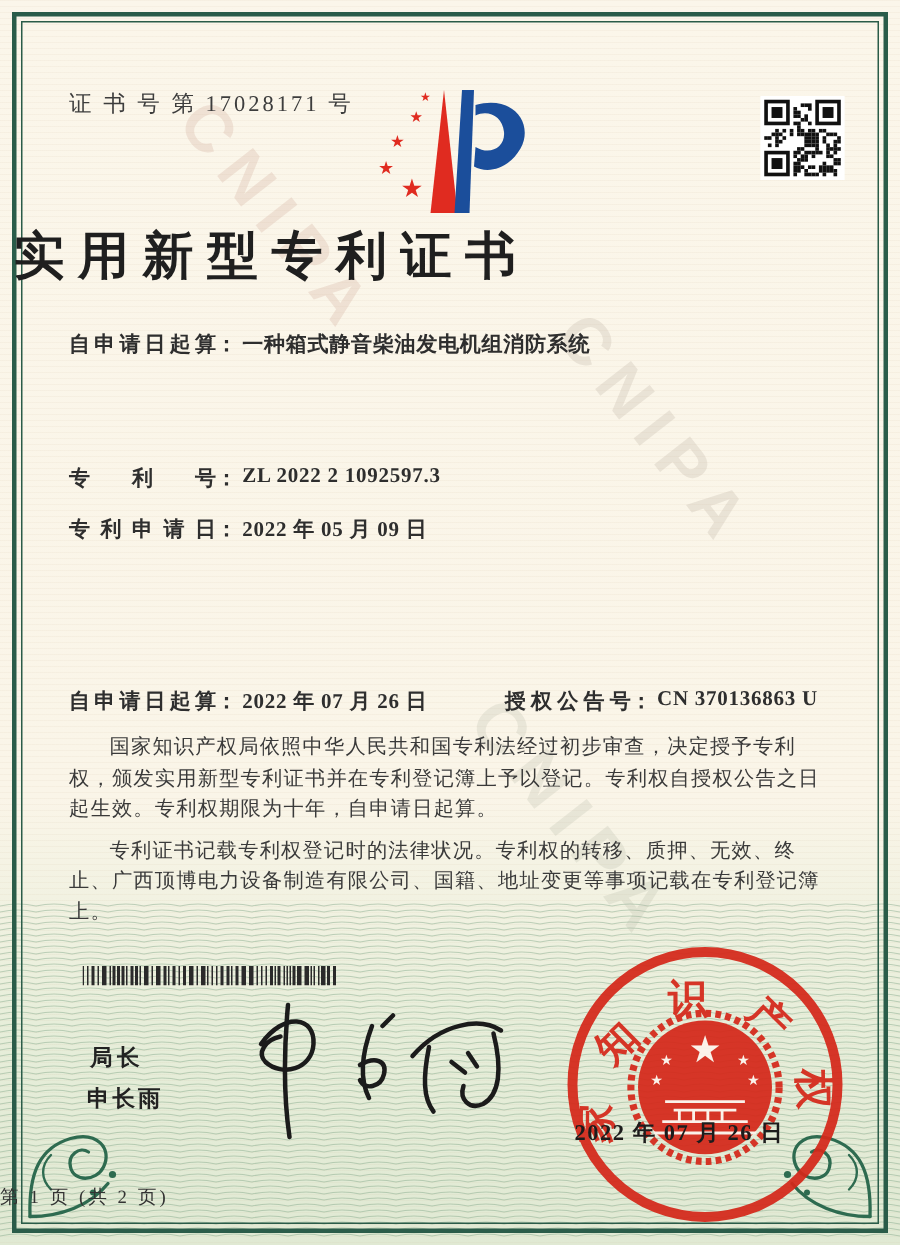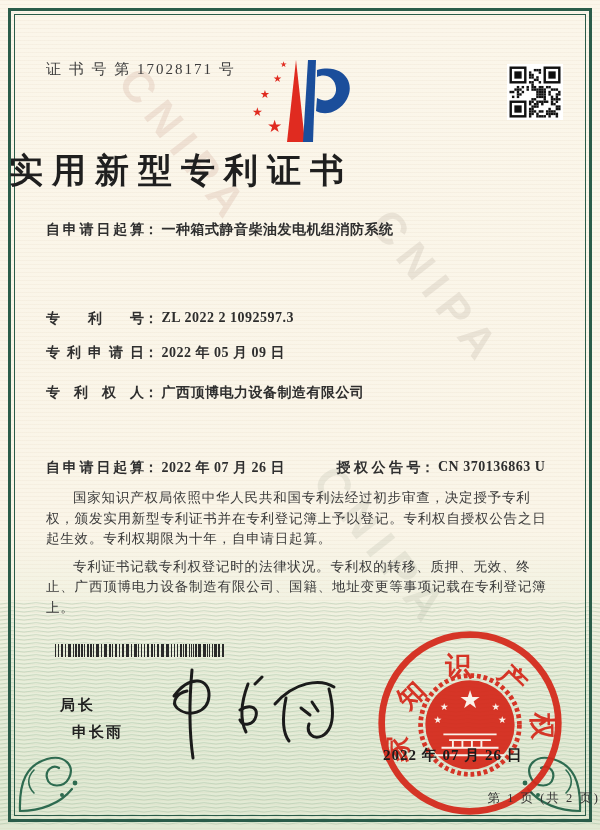--- a/index.html
+++ b/index.html
@@ -43,27 +43,27 @@
   .f-label2{display:inline-block;width:84px;text-align:justify;text-align-last:justify;vertical-align:top;margin-left:48px;}
   .body-text{
     position:absolute;left:46px;right:44px;top:488px;
     font-size:13.5px;line-height:1.52;color:#3a3a3a;letter-spacing:0.8px;font-weight:500;
   }
   .body-text p{margin:0 0 7px 0;text-indent:2em;}
   .barcode{position:absolute;left:55px;top:644px;width:170px;height:13px;}
   .signer-title{position:absolute;left:60px;top:696px;font-size:15px;font-weight:700;color:#222;
     font-family:"Liberation Sans","DejaVu Sans",sans-serif;letter-spacing:3px;}
   .signer-name{position:absolute;left:58px;top:723px;font-size:15px;font-weight:700;color:#222;
-    font-family:"Liberation Sans","DejaVu Sans",sans-serif;letter-spacing:2px;margin-left:14px;}
+    font-family:"Liberation Sans","DejaVu Sans",sans-serif;letter-spacing:2px;}
   .signature{position:absolute;left:162px;top:658px;width:178px;height:108px;}
   .seal{position:absolute;left:375px;top:628px;width:190px;height:190px;opacity:0.93;}
   .seal-date{
     position:absolute;left:383px;top:746px;font-size:15px;font-weight:700;color:#1c1c1c;letter-spacing:1px;
   }
-  .footer{position:absolute;left:0;top:790px;width:100%;text-align:right;font-size:12.5px;color:#333;letter-spacing:2px;}
+  .footer{position:absolute;left:0;top:790px;width:100%;text-align:left;font-size:12.5px;color:#333;letter-spacing:2px;}
 </style>
 </head>
 <body>
 
 <div class="page">
 
   <svg id="waves" class="waves" viewBox="0 0 600 232">
       <path d="M0 6 q12 -2.6 24 0 q12 -2.6 24 0 q12 -2.6 24 0 q12 -2.6 24 0 q12 -2.6 24 0 q12 -2.6 24 0 q12 -2.6 24 0 q12 -2.6 24 0 q12 -2.6 24 0 q12 -2.6 24 0 q12 -2.6 24 0 q12 -2.6 24 0 q12 -2.6 24 0 q12 -2.6 24 0 q12 -2.6 24 0 q12 -2.6 24 0 q12 -2.6 24 0 q12 -2.6 24 0 q12 -2.6 24 0 q12 -2.6 24 0 q12 -2.6 24 0 q12 -2.6 24 0 q12 -2.6 24 0 q12 -2.6 24 0 q12 -2.6 24 0" fill="none" stroke="#7fa584" stroke-width="0.7" opacity="0.45"></path>
       <path d="M0 10 q12 -2.6 24 0 q12 -2.6 24 0 q12 -2.6 24 0 q12 -2.6 24 0 q12 -2.6 24 0 q12 -2.6 24 0 q12 -2.6 24 0 q12 -2.6 24 0 q12 -2.6 24 0 q12 -2.6 24 0 q12 -2.6 24 0 q12 -2.6 24 0 q12 -2.6 24 0 q12 -2.6 24 0 q12 -2.6 24 0 q12 -2.6 24 0 q12 -2.6 24 0 q12 -2.6 24 0 q12 -2.6 24 0 q12 -2.6 24 0 q12 -2.6 24 0 q12 -2.6 24 0 q12 -2.6 24 0 q12 -2.6 24 0 q12 -2.6 24 0" fill="none" stroke="#7fa584" stroke-width="0.7" opacity="0.45"></path>
       <path d="M0 14 q12 -2.6 24 0 q12 -2.6 24 0 q12 -2.6 24 0 q12 -2.6 24 0 q12 -2.6 24 0 q12 -2.6 24 0 q12 -2.6 24 0 q12 -2.6 24 0 q12 -2.6 24 0 q12 -2.6 24 0 q12 -2.6 24 0 q12 -2.6 24 0 q12 -2.6 24 0 q12 -2.6 24 0 q12 -2.6 24 0 q12 -2.6 24 0 q12 -2.6 24 0 q12 -2.6 24 0 q12 -2.6 24 0 q12 -2.6 24 0 q12 -2.6 24 0 q12 -2.6 24 0 q12 -2.6 24 0 q12 -2.6 24 0 q12 -2.6 24 0" fill="none" stroke="#7fa584" stroke-width="0.7" opacity="0.45"></path>
@@ -304,24 +304,20 @@
     <span class="f-value">一种箱式静音柴油发电机组消防系统</span>
   </div>
   <div class="f-row" style="top:310px">
     <span class="f-label">专利号</span><span class="f-colon">：</span>
     <span class="f-value">ZL 2022 2 1092597.3</span>
   </div>
   <div class="f-row" style="top:344px">
     <span class="f-label">专利申请日</span><span class="f-colon">：</span>
     <span class="f-value">2022 年 05 月 09 日</span>
   </div>
-  <div class="f-row" style="top:384px">
-    <span class="f-label">专利权人</span><span class="f-colon">：</span>
-    <span class="f-value">广西顶博电力设备制造有限公司</span>
-  </div>
   <div class="f-row" style="top:459px">
     <span class="f-label">自申请日起算</span><span class="f-colon">：</span>
     <span class="f-value">2022 年 07 月 26 日</span>
     <span class="f-label2">授权公告号</span><span class="f-colon">：</span>
     <span class="f-value">CN 370136863 U</span>
   </div>
 
   <div class="body-text">
     <p>国家知识产权局依照中华人民共和国专利法经过初步审查，决定授予专利权，颁发实用新型专利证书并在专利登记簿上予以登记。专利权自授权公告之日起生效。专利权期限为十年，自申请日起算。</p>
     <p>专利证书记载专利权登记时的法律状况。专利权的转移、质押、无效、终止、广西顶博电力设备制造有限公司、国籍、地址变更等事项记载在专利登记簿上。</p>

